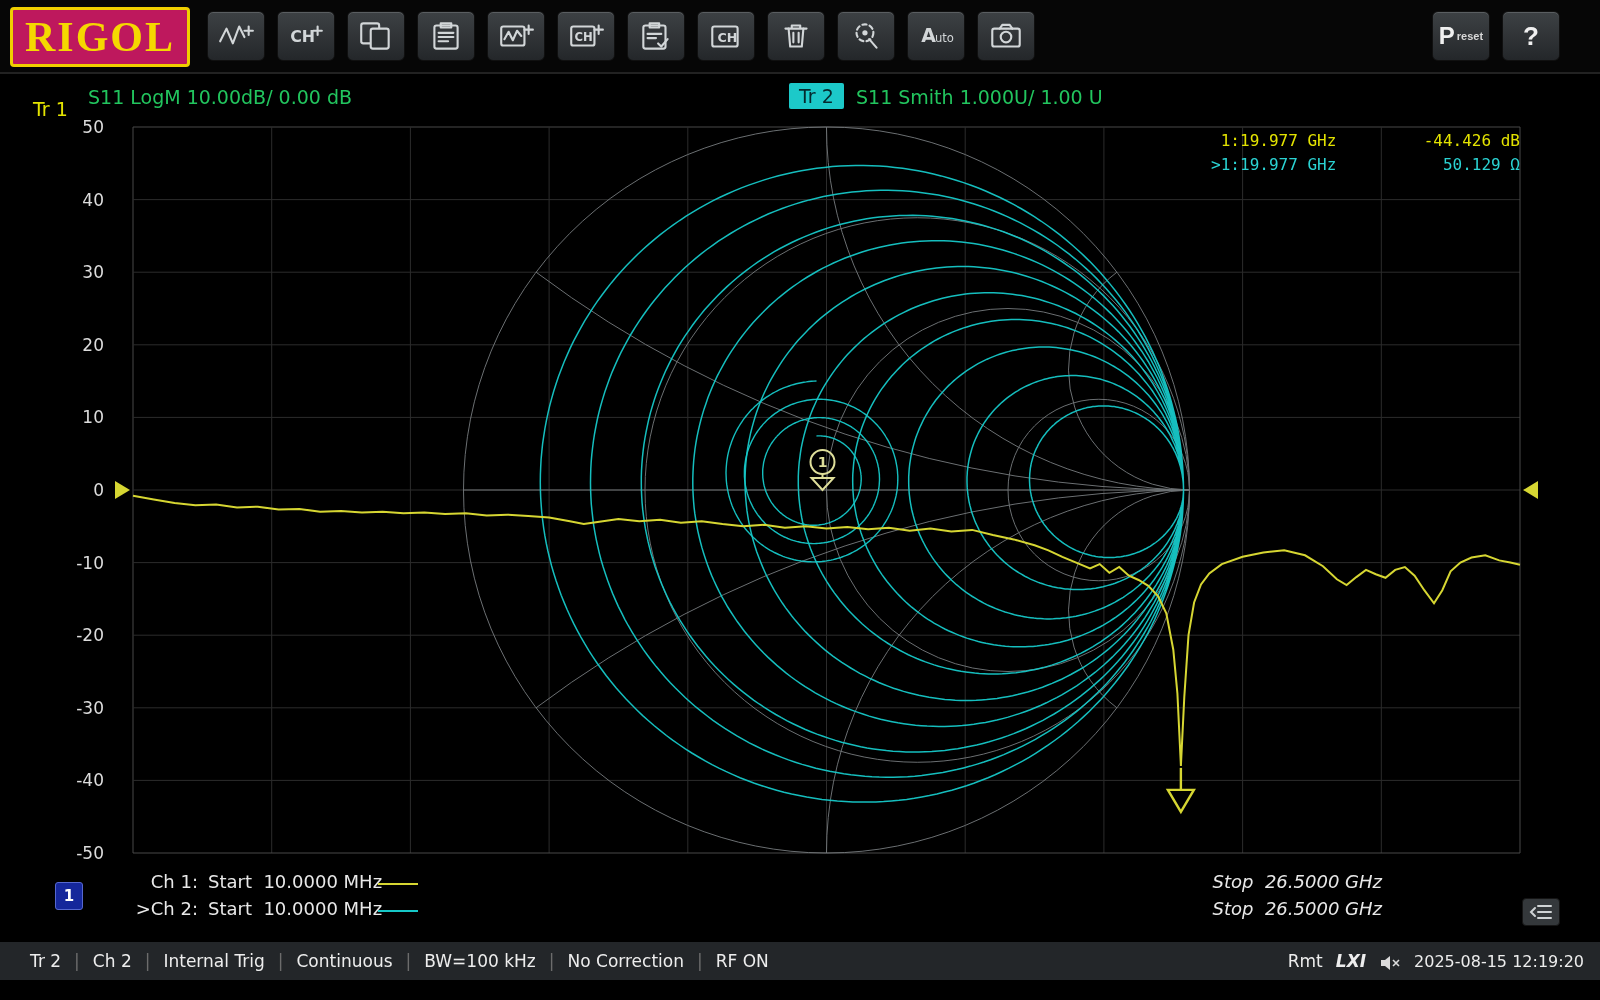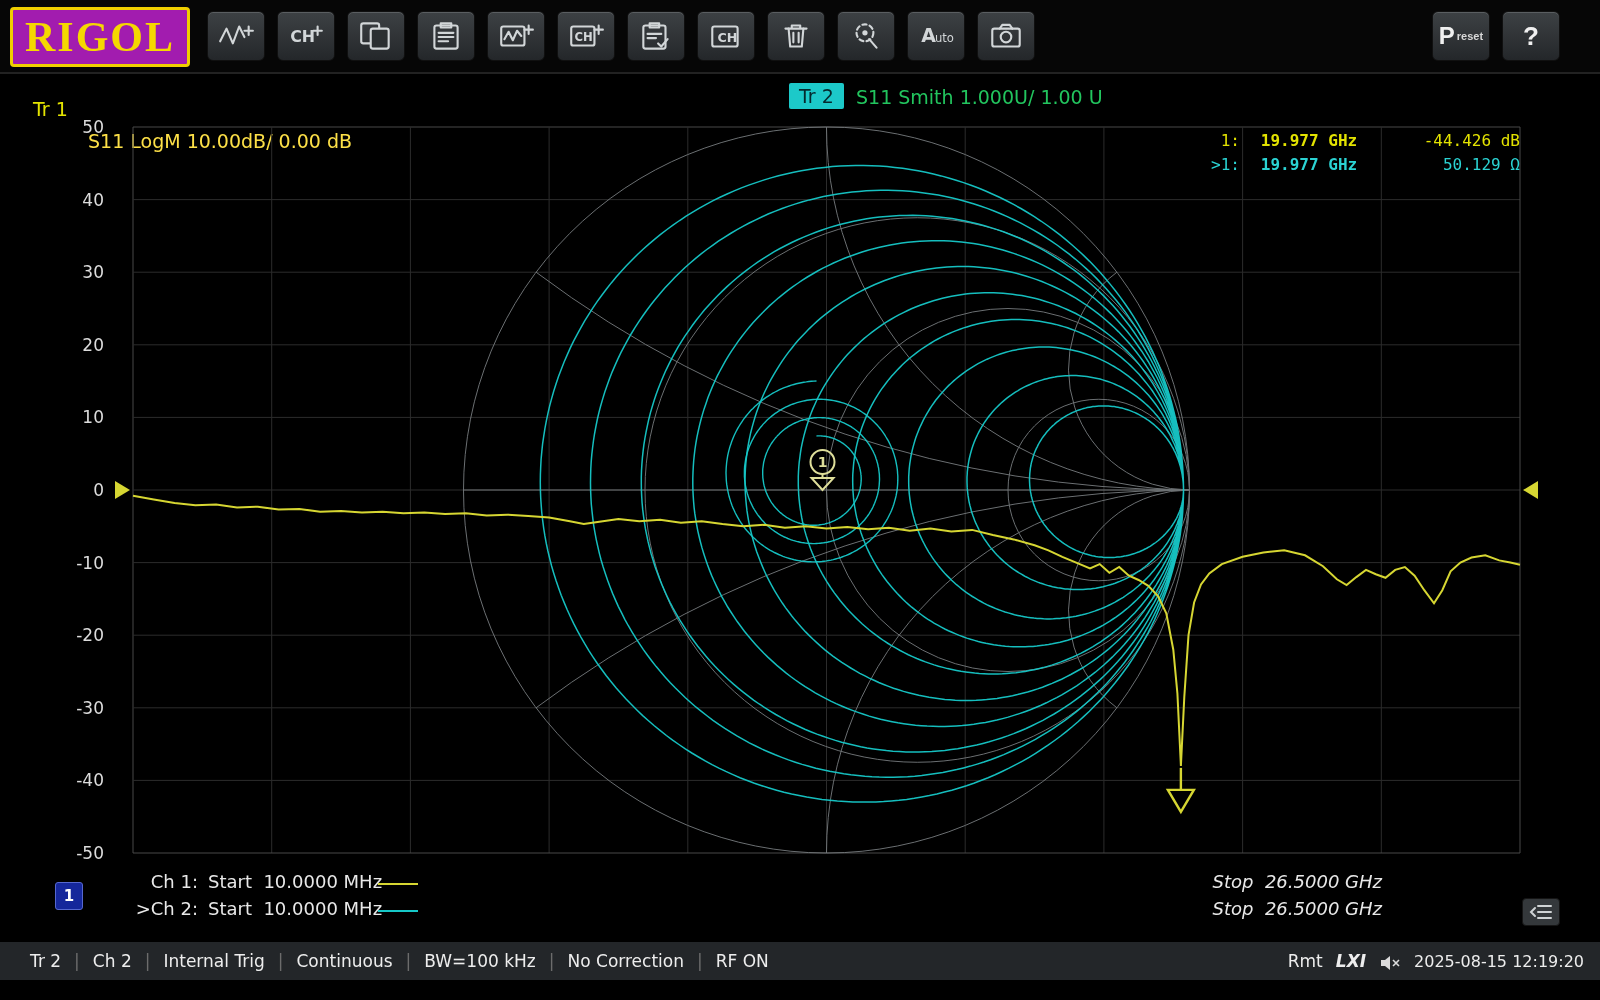--- a/index.html
+++ b/index.html
@@ -2,46 +2,46 @@
 <html><head>
 <meta charset="utf-8">
 <style>
   html,body{margin:0;padding:0;background:#000;}
   .stage{position:relative;width:1600px;height:1000px;background:#000;overflow:hidden;
          font-family:"DejaVu Sans","Liberation Sans",sans-serif;color:#e6e6e6;}
 
   
   .header{position:absolute;left:0;top:0;width:1600px;height:72px;background:#060606;border-bottom:2px solid #222;}
   .logo{position:absolute;left:10px;top:7px;width:174px;height:54px;border:3px solid #f0cf00;border-radius:4px;
-        display:flex;align-items:center;justify-content:center;color:#f5d800;background:#a21caf;
+        display:flex;align-items:center;justify-content:center;color:#f5d800;background:#be185d;
         font-family:"Liberation Serif","DejaVu Serif",serif;font-weight:bold;font-size:42px;letter-spacing:2px;}
   .tb-btn{position:absolute;top:11px;width:58px;height:50px;background:linear-gradient(#3d4144,#24272a);
           border:1px solid #101010;border-radius:6px;box-shadow:inset 0 1px 0 #5a5e61;
           display:flex;align-items:center;justify-content:center;padding:0;cursor:pointer;}
   .preset-btn{left:1432px;gap:2px;}
   .help-btn{left:1502px;color:#f0f0f0;font-size:26px;font-weight:bold;}
   .preset-big{color:#f0f0f0;font-size:24px;font-weight:bold;}
   .preset-col{display:flex;flex-direction:row;color:#d8d8d8;font-size:11px;line-height:11px;font-weight:bold;}
 
   
   .trace-bar{position:absolute;left:0;top:86px;width:1600px;height:26px;font-size:19px;}
   .tr1-label{position:absolute;left:33px;color:#e3e300;margin-top:12px;}
-  .tr1-info{position:absolute;left:88px;color:#fde047;white-space:pre;margin-top:44px;}
+  .tr1-info{position:absolute;left:88px;color:#22c55e;white-space:pre;}
   .tr2-badge{position:absolute;left:789px;top:-3px;background:#1cc9c9;color:#05292d;padding:2px 10px;border-radius:2px;cursor:pointer;}
   .tr2-info{position:absolute;left:856px;color:#22c55e;white-space:pre;}
 
   
   .plot-svg{position:absolute;left:0;top:72px;}
 
   
   .readout{position:absolute;top:129px;left:1190px;width:335px;font-family:"DejaVu Sans Mono","Liberation Mono",monospace;
            font-size:16px;line-height:23.5px;}
   .readout-row{display:flex;}
   .r-label{width:50px;text-align:right;white-space:pre;}
-  .r-freq{width:138px;text-align:center;white-space:pre;font-weight:bold;}
+  .r-freq{width:138px;text-align:left;white-space:pre;}
   .r-val{width:142px;text-align:right;white-space:pre;}
   .row-yellow{color:#e3e300;}
   .row-cyan{color:#2bd3d3;}
 
   
   .ch-badge{position:absolute;left:55px;top:882px;width:26px;height:26px;background:#15279b;border:1px solid #5668cf;
             border-radius:3px;color:#fff;font-size:15px;font-weight:bold;display:flex;align-items:center;justify-content:center;cursor:pointer;}
   .ch-row{position:absolute;left:0;width:1472px;height:27px;font-size:18px;color:#e8e8e8;}
   .ch-row .ch-label{position:absolute;left:100px;width:98px;text-align:right;white-space:pre;}
   .ch-row .ch-start{position:absolute;left:208px;white-space:pre;}

